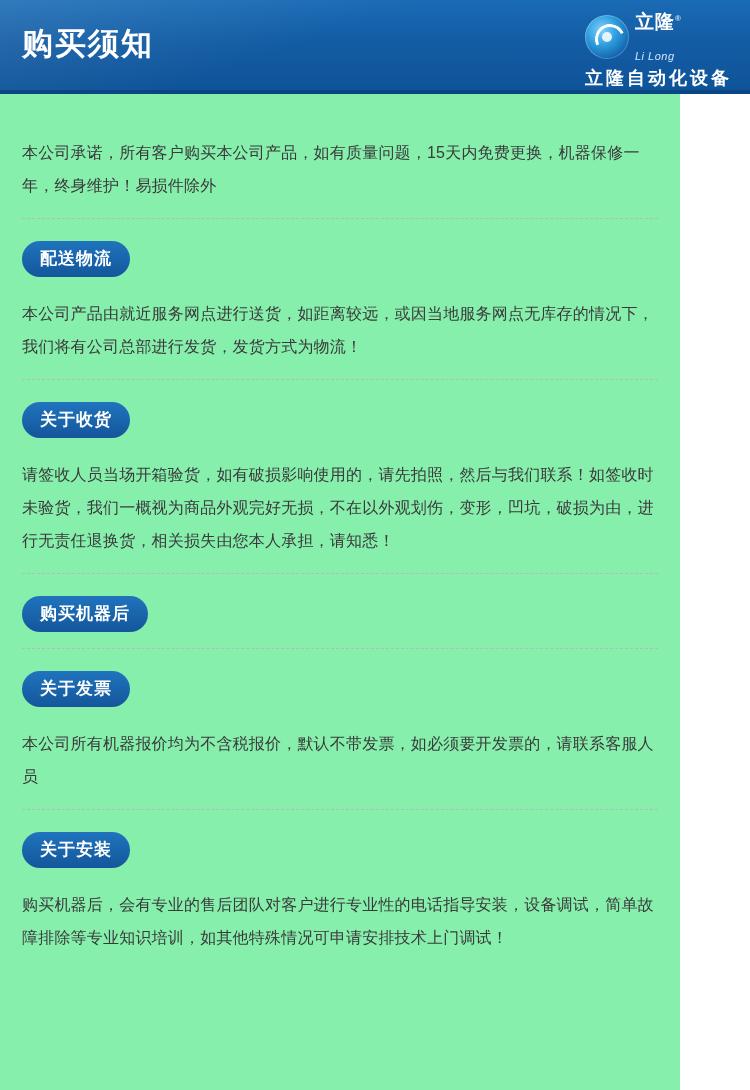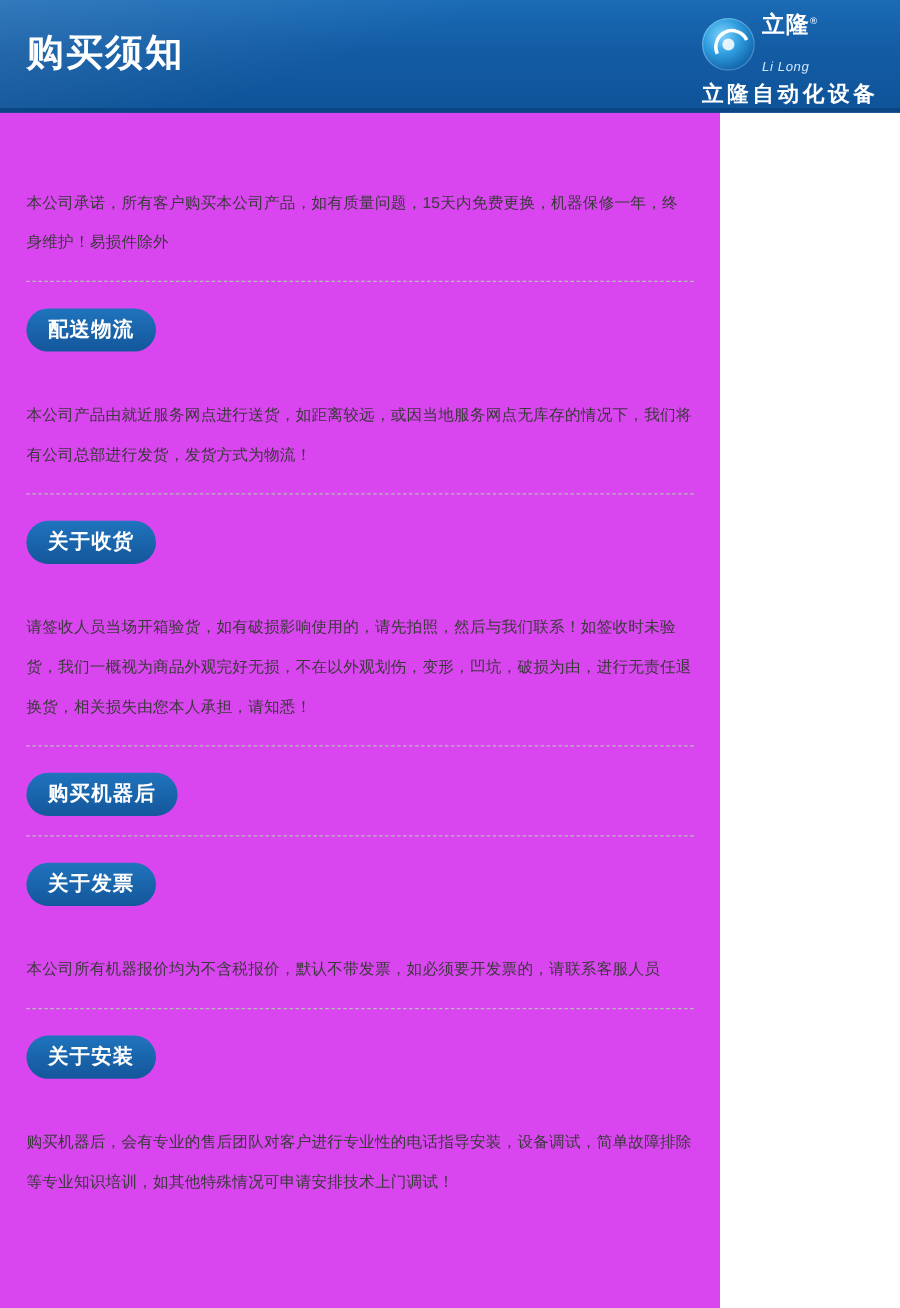--- a/index.html
+++ b/index.html
@@ -7,24 +7,24 @@
     padding: 0;
   }
   body {
     width: 750px;
     background: #ffffff;
     font-family: "Liberation Sans", "DejaVu Sans", sans-serif;
     color: #333333;
     -webkit-font-smoothing: antialiased;
   }
   .page {
-    width: 600px;
+    width: 680px;
     min-height: 1090px;
     position: relative;
-    background: #d946ef;
+    background: #86efac;
     box-sizing: border-box;
   }
 
   
   .header {
     position: relative;
     width: 750px;
     height: 94px;
     background: linear-gradient(180deg, #1a6bb5 0%, #135ca4 45%, #0e5398 100%);
     overflow: hidden;
@@ -152,22 +152,22 @@
     background: linear-gradient(180deg, #1f74bd 0%, #14569b 100%);
     color: #ffffff;
     font-size: 17px;
     font-weight: bold;
     letter-spacing: 1px;
     padding: 9px 18px 10px 18px;
     border-radius: 22px;
     line-height: 1;
   }
   .body-text {
-    margin-top: 36px;
-    font-size: 13px;
+    margin-top: 20px;
+    font-size: 16px;
     line-height: 33px;
     color: #3a3a3a;
     letter-spacing: 0.2px;
     text-align: left;
   }
 </style>
 </head>
 <body>
 
 <div class="page">

